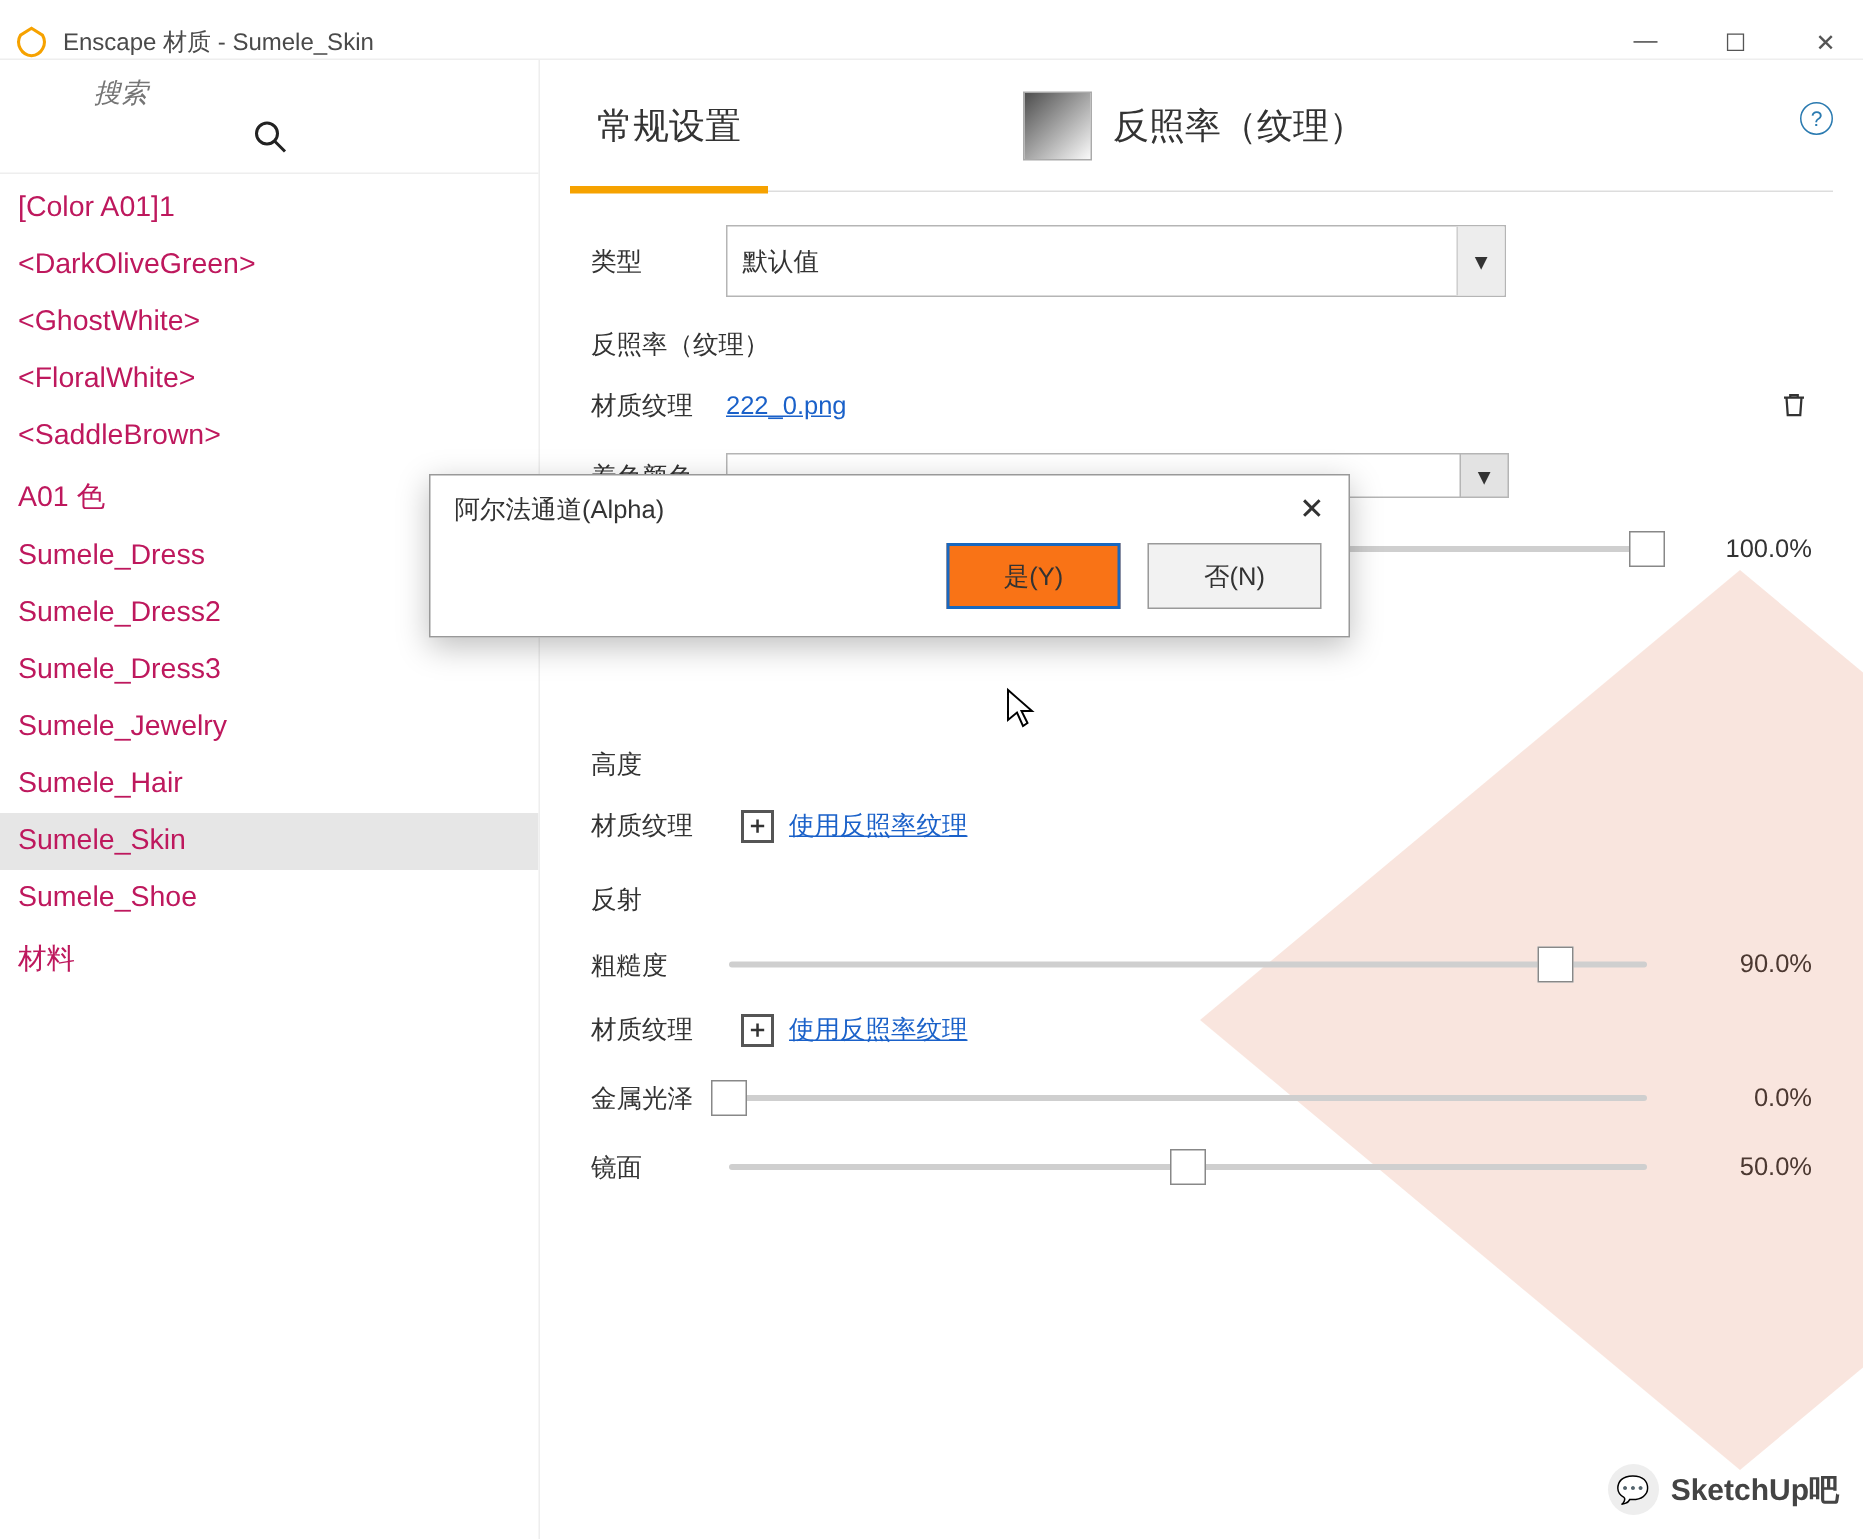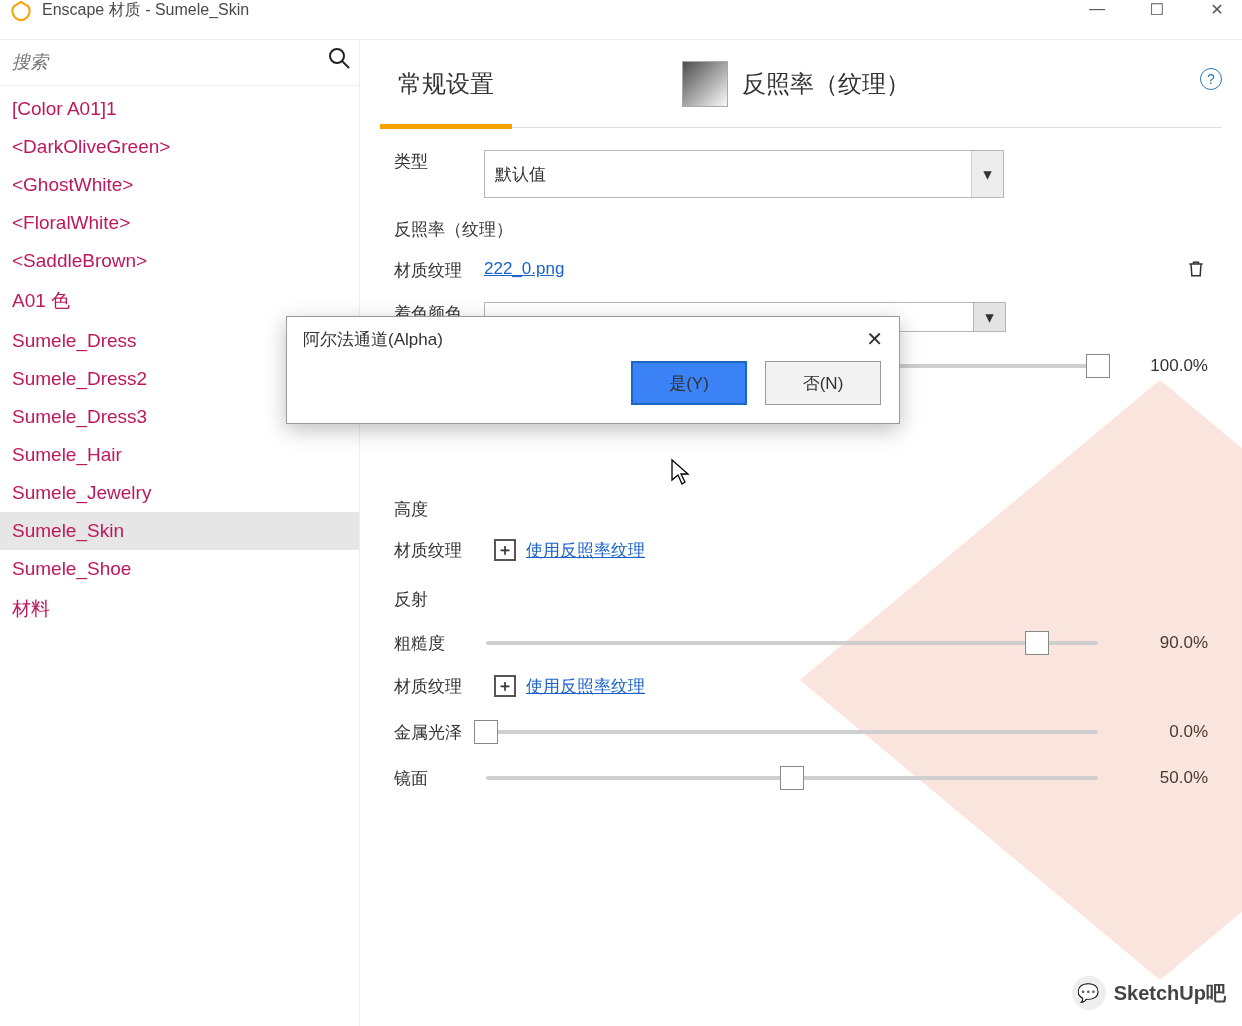--- a/index.html
+++ b/index.html
@@ -9,49 +9,49 @@
       color: #333;
       background: #fff;
       width: 1242px;
       height: 1026px;
       overflow: hidden;
       position: relative;
     }
     .titlebar {
       height: 40px;
       display: flex;
-      align-items: flex-start;
+      align-items: flex-end;
       padding: 0 10px;
       border-bottom: 1px solid #eee;
     }
     .titlebar .logo {
       width: 22px; height: 22px;
       margin-right: 10px;
       display: inline-flex; align-items: center; justify-content: center;
     }
     .titlebar .title { font-size: 16px; color: #4a4a4a; }
     .winbtns { margin-left: auto; display: flex; gap: 30px; color: #555; }
     .winbtn { width: 30px; text-align: center; font-size: 16px; cursor: pointer; }
     .main { display: flex; height: calc(100% - 40px); }
     .sidebar { width: 360px; border-right: 1px solid #eee; display: flex; flex-direction: column; }
-    .searchrow { display: flex; align-items: flex-start; padding: 6px 8px; border-bottom: 1px solid #eee; }
+    .searchrow { display: flex; align-items: center; padding: 6px 8px; border-bottom: 1px solid #eee; flex-direction: column; }
     .searchrow input { flex: 1; border: none; outline: none; font-size: 18px; font-style: italic; color: #8c8c8c; padding: 6px 4px; }
     .searchrow .searchicon { font-size: 22px; color: #333; }
     .matlist { flex: 1; overflow-y: auto; padding-top: 4px; }
     .matitem { padding: 8px 12px; font-size: 19px; color: #be185d; cursor: pointer; }
     .matitem.selected { background: #e6e6e6; }
     .content { flex: 1; padding: 0 20px 20px 20px; position: relative; overflow: hidden; }
     .tabrow { display: flex; align-items: center; height: 88px; border-bottom: 1px solid #ddd; }
     .tab { padding: 0 18px; height: 88px; display: flex; align-items: center; font-size: 24px; color: #333; cursor: pointer; position: relative; }
     .tab.active::after { content: ""; position: absolute; left: 0; right: 0; bottom: -1px; height: 5px; background: #f6a200; }
     .tab-spacer { flex: 0 0 170px; }
     .swatch { width: 46px; height: 46px; background: linear-gradient(135deg, #4d4d4d 0%, #fafafa 100%); border: 1px solid #aaa; margin-right: 14px; }
     .helpicon { margin-left: auto; margin-top: -10px; width: 22px; height: 22px; border: 1px solid #2a7ab0; border-radius: 50%; display: flex; align-items: center; justify-content: center; font-size: 14px; color: #2a7ab0; cursor: pointer; }
     .panel { padding: 22px 14px 0 14px; font-size: 17px; color: #333; }
-    .row { display: flex; align-items: flex-start; margin-bottom: 20px; }
+    .row { display: flex; align-items: center; margin-bottom: 20px; }
     .row .label { width: 90px; }
     .select { flex: 0 0 520px; height: 48px; border: 1px solid #b5b5b5; background: #fff; display: flex; align-items: center; padding: 0 10px; position: relative; }
     .select .caret { position: absolute; right: 0; top: 0; width: 32px; height: 100%; border-left: 1px solid #cfcfcf; display: flex; align-items: center; justify-content: center; background: #ededed; }
     .sect-title { margin: 10px 0 18px 0; font-size: 17px; }
     .link { color: #1a61c9; text-decoration: underline; cursor: pointer; }
     .trash { margin-left: auto; width: 22px; height: 22px; cursor: pointer; color: #333; }
     .colorbox { flex: 0 0 490px; height: 30px; border: 1px solid #b5b5b5; }
     .colorbtn { width: 32px; height: 30px; border: 1px solid #b5b5b5; border-left: none; background: #e3e3e3; display: flex; align-items: center; justify-content: center; }
     .slider-row { display: flex; align-items: center; margin-bottom: 18px; }
     .slider-row .label { width: 92px; }
@@ -64,21 +64,21 @@
       position: absolute; left: 286px; top: 316px; width: 614px;
       background: #fff; border: 1px solid #999;
       box-shadow: 0 6px 20px rgba(0,0,0,0.25);
       z-index: 10;
     }
     .dlg-title { display: flex; align-items: center; padding: 10px 16px; font-size: 17px; }
     .dlg-close { margin-left: auto; font-size: 20px; cursor: pointer; }
     .dlg-body { padding: 20px 16px 30px 16px; font-size: 17px; }
     .dlg-buttons { display: flex; justify-content: flex-end; gap: 18px; padding: 0 18px 18px 0; }
     .btn { min-width: 116px; height: 44px; border: 1px solid #9a9a9a; background: #f2f2f2; font-size: 17px; cursor: pointer; display: flex; align-items: center; justify-content: center; }
-    .btn.primary { border: 2px solid #1868c0; background: #3b82f6; }
+    .btn.primary { border: 2px solid #1868c0; background: #f97316; }
     .cursor { position: absolute; left: 670px; top: 458px; z-index: 20; }
     .watermark { position: absolute; right: 16px; bottom: 16px; display: flex; align-items: center; gap: 8px; color: #444; font-size: 20px; font-weight: bold; z-index: 5; }
     .wechat { width: 34px; height: 34px; border-radius: 50%; background: #eee; display: flex; align-items: center; justify-content: center; font-size: 18px; color: #888; }
     .bg-deco { position: absolute; left: 420px; top: 330px; width: 760px; height: 620px; z-index: 0; opacity: 0.15; }
   </style>
 </head>
 <body>
 
 <div class="titlebar">
   <span class="logo">
@@ -108,22 +108,22 @@
     <div class="matlist" id="matlist">
         <div class="matitem">[Color A01]1</div>
         <div class="matitem">&lt;DarkOliveGreen&gt;</div>
         <div class="matitem">&lt;GhostWhite&gt;</div>
         <div class="matitem">&lt;FloralWhite&gt;</div>
         <div class="matitem">&lt;SaddleBrown&gt;</div>
         <div class="matitem">A01 色</div>
         <div class="matitem">Sumele_Dress</div>
         <div class="matitem">Sumele_Dress2</div>
         <div class="matitem">Sumele_Dress3</div>
+        <div class="matitem">Sumele_Jewelry</div>
         <div class="matitem">Sumele_Hair</div>
-        <div class="matitem">Sumele_Jewelry</div>
         <div class="matitem selected">Sumele_Skin</div>
         <div class="matitem">Sumele_Shoe</div>
         <div class="matitem">材料</div>
       </div>
   </div>
 
   <div class="content">
     <svg class="bg-deco" viewBox="0 0 760 620">
       <polygon points="380,10 740,310 380,610 20,310" fill="#d9582a"></polygon>
     </svg>

